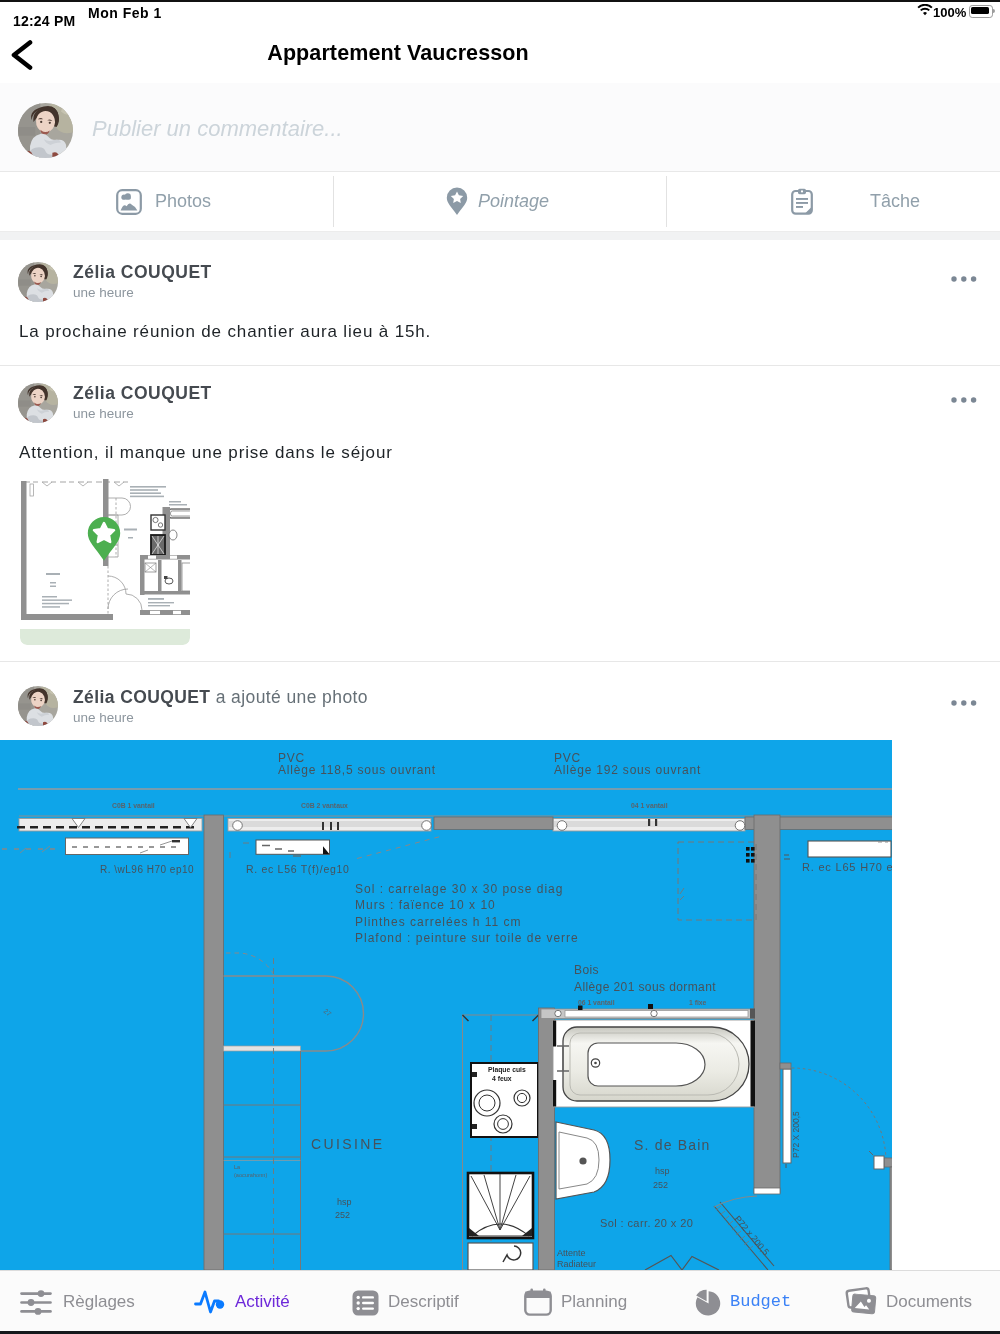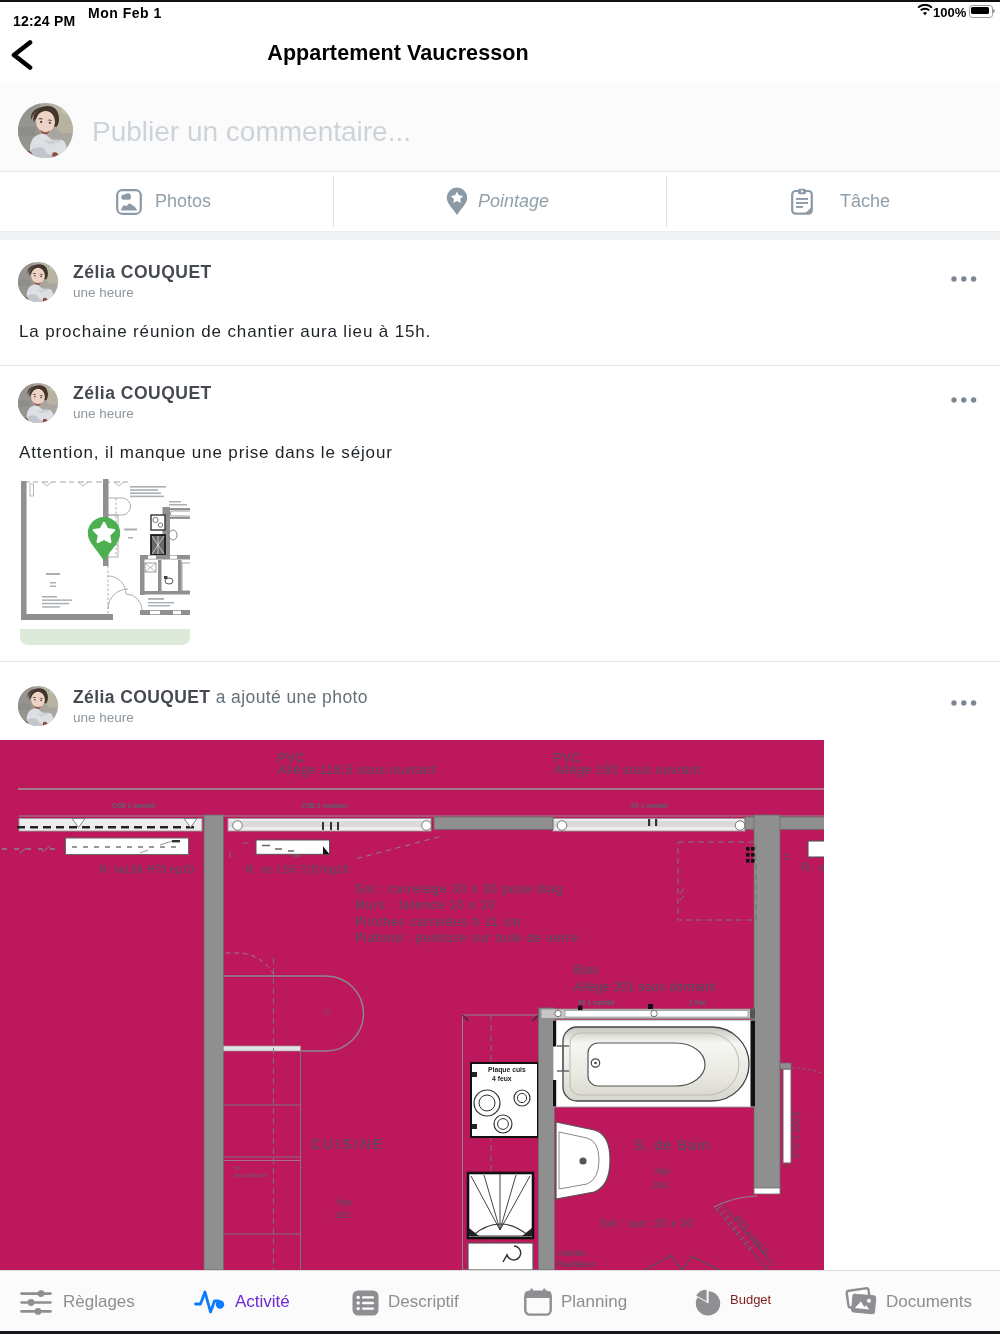--- a/index.html
+++ b/index.html
@@ -64,21 +64,21 @@
 <div class="abs" style="left:0;top:41px;width:796px;text-align:center;font-size:21.5px;font-weight:700;letter-spacing:0.1px;color:#000;">Appartement Vaucresson</div>
 
 <div class="abs" style="left:0;top:83px;width:1000px;height:88px;background:#fbfbfc;border-bottom:1px solid #e8e8e8;"></div>
 
 <div class="abs" style="left:18px;top:103px;width:55px;height:55px;border-radius:50%;overflow:hidden;">
   <svg width="55" height="55" viewBox="0 0 64 64">
       <use href="#avsym"></use>
     </svg>
 </div>
 
-<div class="abs" style="left:92px;top:116px;font-size:28px;color:#ccd4da;">Publier un commentaire...</div>
+<div class="abs" style="left:92px;top:116px;font-size:22px;color:#ccd4da;font-style:italic;">Publier un commentaire...</div>
 
 <div class="abs" style="left:0;top:172px;width:1000px;height:59px;background:#fff;border-bottom:1px solid #ececec;"></div>
 
 <div class="abs" style="left:333px;top:176px;width:1px;height:51px;background:#e2e2e2;"></div>
 
 <div class="abs" style="left:666px;top:176px;width:1px;height:51px;background:#e2e2e2;"></div>
 
 <svg class="abs" style="left:116px;top:189px;" width="26" height="26" viewBox="0 0 26 26">
   <rect x="1.2" y="1.2" width="23.6" height="23.6" rx="5" fill="none" stroke="#8c9aa6" stroke-width="2.2"></rect>
   <circle cx="8" cy="8" r="2.6" fill="#8c9aa6"></circle>
@@ -99,21 +99,21 @@
 <svg class="abs" style="left:791px;top:188px;" width="22" height="27" viewBox="0 0 22 27">
   <rect x="1.2" y="3" width="19.6" height="22.6" rx="3.4" fill="none" stroke="#8c9aa6" stroke-width="2.2"></rect>
   <rect x="7" y="0.8" width="8" height="5.4" rx="1.6" fill="#8c9aa6"></rect>
   <circle cx="11" cy="3.4" r="1.1" fill="#fff"></circle>
   <rect x="5" y="10" width="12" height="1.9" fill="#8c9aa6"></rect>
   <rect x="5" y="14" width="12" height="1.9" fill="#8c9aa6"></rect>
   <rect x="5" y="18" width="7" height="1.9" fill="#8c9aa6"></rect>
   <path d="M14 25.6 l6.8-6.8 v3.4 a3.4 3.4 0 0 1-3.4 3.4z" fill="#8c9aa6"></path>
 </svg>
 
-<div class="abs" style="left:840px;top:191px;font-size:18px;color:#91a0ab;">Tâche</div>
+<div class="abs" style="left:870px;top:191px;font-size:18px;color:#91a0ab;">Tâche</div>
 
 <div class="abs" style="left:0;top:232px;width:1000px;height:8px;background:#f1f2f3;"></div>
 
 <div class="abs" style="left:0;top:240px;width:1000px;height:125px;background:#fff;border-bottom:1px solid #e7e7e7;"></div>
 
 <div class="abs" style="left:18px;top:262px;width:40px;height:40px;border-radius:50%;overflow:hidden;">
   <svg width="40" height="40" viewBox="0 0 64 64">
       <use href="#avsym"></use>
     </svg>
 </div>
@@ -268,21 +268,21 @@
 <div class="abs" style="left:73px;top:687px;font-size:17.5px;color:#667077;letter-spacing:0.4px;"><span style="font-weight:700;color:#454a50;">Zélia COUQUET</span> a ajouté une photo</div>
 
 <div class="abs" style="left:73px;top:710px;font-size:13.5px;color:#8d969e;">une heure</div>
 
 <svg class="abs" style="left:948px;top:698px;" width="36" height="10" viewBox="0 0 36 10">
     <circle cx="6" cy="5" r="2.7" fill="#7b8794"></circle>
     <circle cx="15.8" cy="5" r="2.7" fill="#7b8794"></circle>
     <circle cx="25.6" cy="5" r="2.7" fill="#7b8794"></circle>
   </svg>
 
-<div class="abs" style="left:0;top:740px;width:824px;height:530px;background:#be185d;overflow:hidden;">
+<div class="abs" style="left:0;top:740px;width:892px;height:530px;background:#0ea5e9;overflow:hidden;">
   <svg width="1000" height="530" viewBox="0 740 1000 530">
 <defs>
   <linearGradient id="tubrim" x1="0" y1="0" x2="0" y2="1">
     <stop offset="0" stop-color="#c6c6be"></stop>
           <stop offset="0.22" stop-color="#f6f6f2"></stop>
     <stop offset="0.6" stop-color="#ebebe4"></stop>
           <stop offset="1" stop-color="#d6d6cc"></stop>
   </linearGradient>
 </defs>
 <style>
@@ -563,21 +563,21 @@
   <rect x="19" y="0.4" width="2.6" height="5.4" rx="1.3" fill="#8e8e93"></rect>
 </svg>
 
 <div class="abs" style="left:561px;top:1292px;font-size:17px;color:#8e8e93;">Planning</div>
 
 <svg class="abs" style="left:694px;top:1289px;" width="27" height="27" viewBox="0 0 27 27">
   <path d="M14.6 2.2 A12.2 12.2 0 1 1 3.5 8.2 L14.6 14.4 Z" fill="#8e8e93"></path>
   <path d="M12.6 0.8 A12.2 12.2 0 0 0 2.2 6.5 L12.6 12.3 Z" fill="#8e8e93"></path>
 </svg>
 
-<div class="abs" style="left:730px;top:1292px;font-size:13px;color:#7f1d1d;">Budget</div>
+<div class="abs" style="left:730px;top:1292px;font-size:17px;color:#3b82f6;font-family:Liberation Mono, monospace;">Budget</div>
 
 <svg class="abs" style="left:844px;top:1286px;" width="35" height="33" viewBox="0 0 35 33">
   <g transform="rotate(-8 14 12)">
     <rect x="3.5" y="3.5" width="22" height="17" rx="2.5" fill="#fff" stroke="#8e8e93" stroke-width="2.4"></rect>
   </g>
   <g transform="rotate(5 21 20)">
     <rect x="8" y="9" width="23" height="18" rx="2.5" fill="#8e8e93" stroke="#8e8e93" stroke-width="1"></rect>
     <path d="M11 23 l5.5-7 l4 5 l1.5-1.8 l3.5 3.8 z" fill="#fff"></path>
     <circle cx="24.5" cy="14.5" r="2" fill="#fff"></circle>
   </g>

